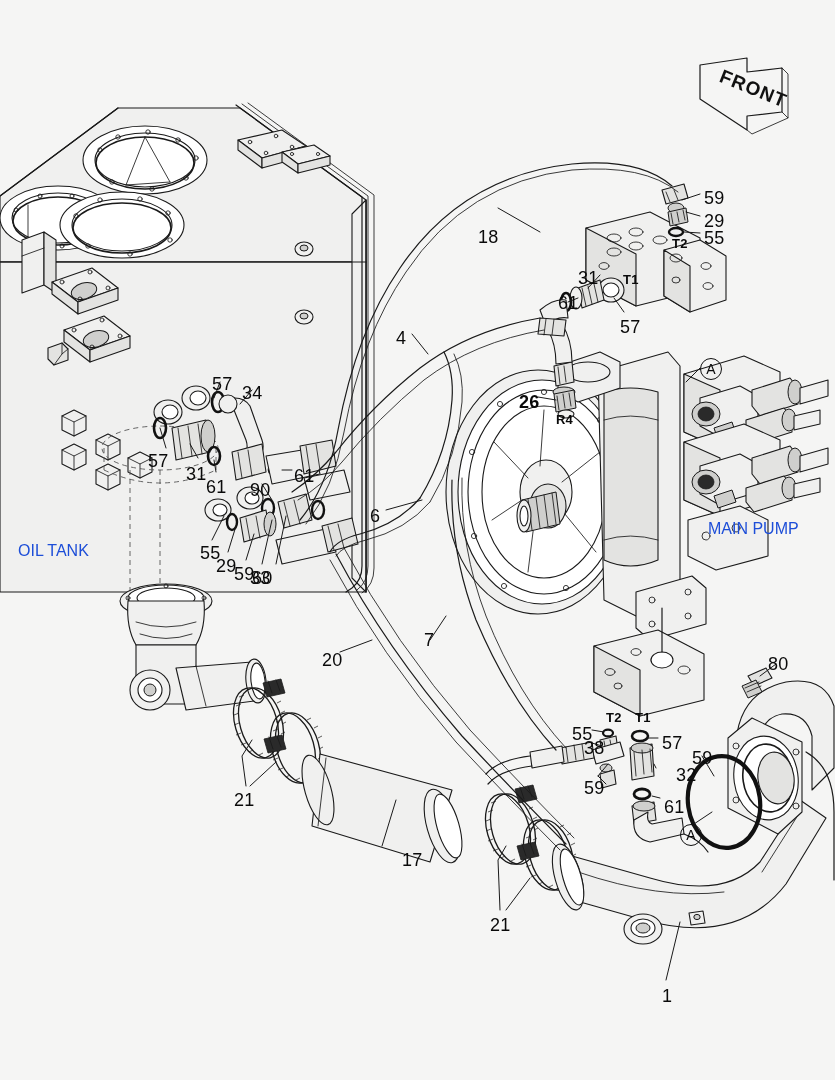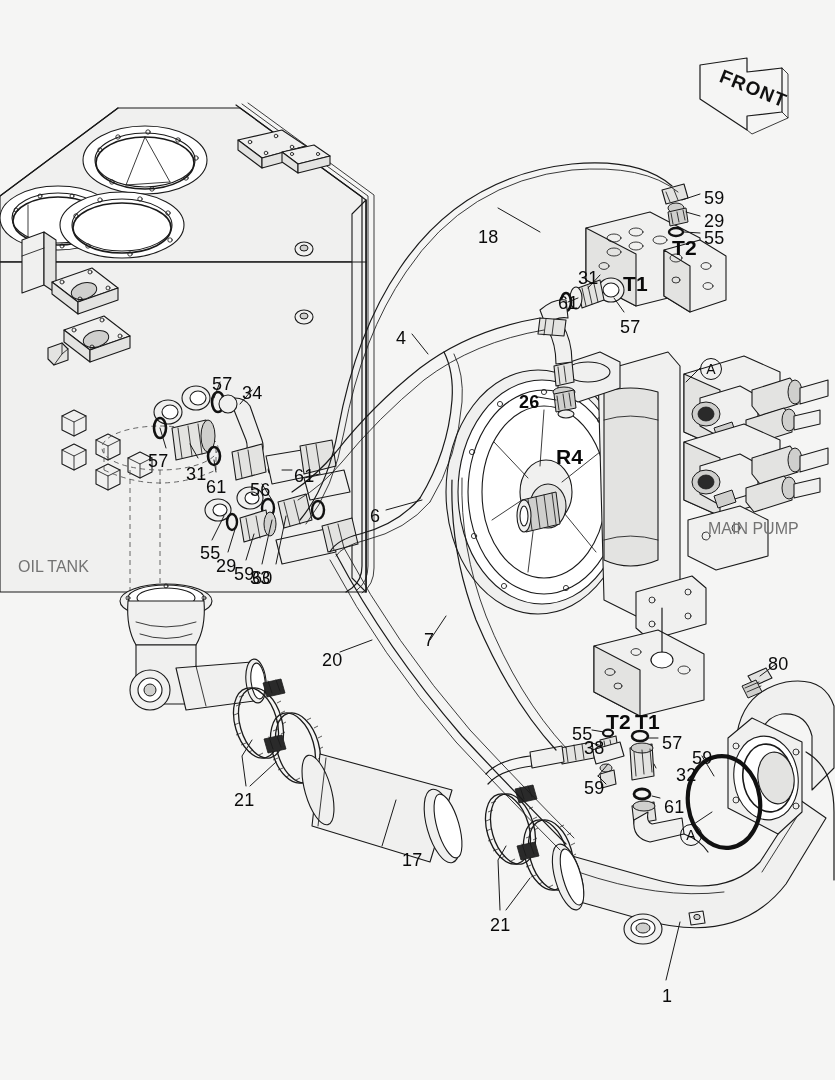--- a/index.html
+++ b/index.html
@@ -24,27 +24,27 @@
   .callout {
     position: absolute;
     font-family: "Liberation Sans", sans-serif;
     font-size: 18px;
     color: #0a0a0a;
     white-space: nowrap;
     letter-spacing: .2px;
   }
   .callout.bold {
     font-weight: bold;
-    font-size: 21px;
+    font-size: 13px;
   }
   .label-text {
     position: absolute;
     font-family: "Liberation Sans", sans-serif;
     font-size: 16px;
-    color: #737373;
+    color: #1d4ed8;
     white-space: nowrap;
     text-align: center;
   }
   .ref-circle {
     position: absolute;
     width: 22px;
     height: 22px;
     border: 1.6px solid #111;
     border-radius: 50%;
     box-sizing: border-box;
@@ -692,27 +692,27 @@
 
         <path class="lead" d="M700 368 L686 382"></path>
         <path class="lead" d="M694 824 L712 812"></path>
       </g>
 
     </g>
   </svg>
 
   <div class="front-text" style="left:718px; top:78px; transform: rotate(22deg);">FRONT</div>
 
-  <div class="label-text" style="left:18px; top:558px;">OIL TANK</div>
+  <div class="label-text" style="left:18px; top:542px;">OIL TANK</div>
 
   <div class="label-text" style="left:708px; top:520px;">MAIN PUMP</div>
 
   <div class="callout bold" style="left:672px; top:236px;">T2</div>
   <div class="callout bold" style="left:623px; top:272px;">T1</div>
-  <div class="callout bold" style="left:556px; top:412px;margin-top:33px;">R4</div>
+  <div class="callout bold" style="left:556px; top:412px;">R4</div>
   <div class="callout bold" style="left:606px; top:710px;">T2</div>
   <div class="callout bold" style="left:635px; top:710px;">T1</div>
 
   <div class="ref-circle" style="left:700px; top:358px;">A</div>
   <div class="ref-circle" style="left:680px; top:824px;">A</div>
 
   <div id="callout-layer">
       <div class="callout" style="left: 704px; top: 188px;">59</div>
       <div class="callout" style="left: 704px; top: 211px;">29</div>
       <div class="callout" style="left: 704px; top: 228px;">55</div>
@@ -721,21 +721,21 @@
       <div class="callout" style="left: 620px; top: 317px;">57</div>
       <div class="callout" style="left: 478px; top: 203px; margin-top: 24px;">18</div>
       <div class="callout" style="left: 396px; top: 328px;">4</div>
       <div class="callout" style="left: 519px; top: 392px; font-weight: bold;">26</div>
       <div class="callout" style="left: 212px; top: 374px;">57</div>
       <div class="callout" style="left: 242px; top: 383px;">34</div>
       <div class="callout" style="left: 148px; top: 451px;">57</div>
       <div class="callout" style="left: 186px; top: 464px;">31</div>
       <div class="callout" style="left: 206px; top: 477px;">61</div>
       <div class="callout" style="left: 294px; top: 466px;">61</div>
-      <div class="callout" style="left: 250px; top: 480px;">56</div>
+      <div class="callout" style="left: 250px; top: 480px;">90</div>
       <div class="callout" style="left: 200px; top: 543px;">55</div>
       <div class="callout" style="left: 216px; top: 556px;">29</div>
       <div class="callout" style="left: 234px; top: 564px;">59</div>
       <div class="callout" style="left: 250px; top: 568px;">33</div>
       <div class="callout" style="left: 252px; top: 568px;">60</div>
       <div class="callout" style="left: 370px; top: 506px;">6</div>
       <div class="callout" style="left: 424px; top: 630px;">7</div>
       <div class="callout" style="left: 322px; top: 650px;">20</div>
       <div class="callout" style="left: 234px; top: 790px;">21</div>
       <div class="callout" style="left: 370px; top: 850px; margin-left: 32px;">17</div>

